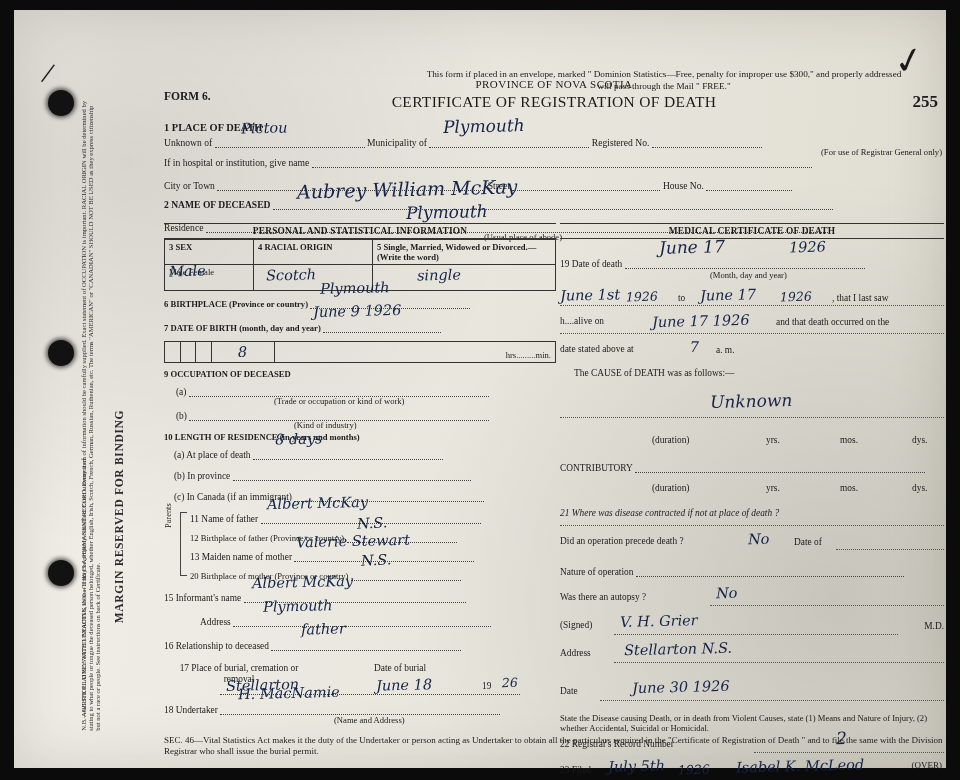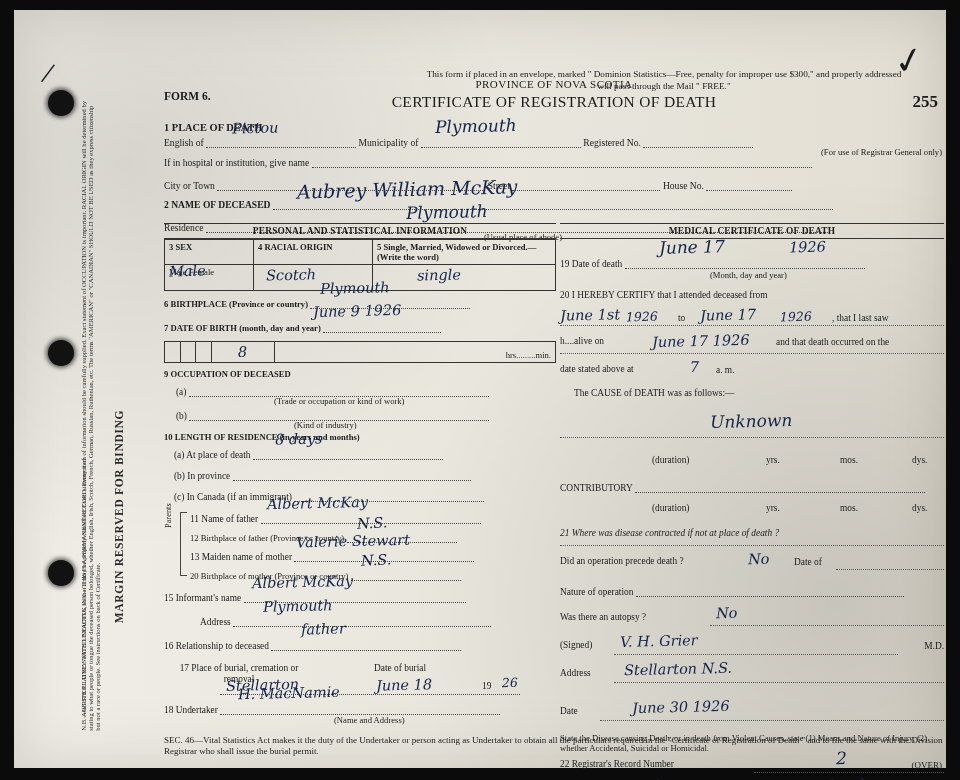--- a/index.html
+++ b/index.html
@@ -88,21 +88,21 @@
       <div class="prov">PROVINCE OF NOVA SCOTIA</div>
       <div class="title">CERTIFICATE OF REGISTRATION OF DEATH</div>
       <div class="num255">255</div>
 
       <div style="position:absolute;left:0;top:80px;width:780px;">
         <div class="fld" style="font-size:10.4px;">
           <span class="b">1 PLACE OF DEATH</span>
         </div>
 
         <div class="fld" style="margin-top:1px;">
-          <span>English of</span>
+          <span>Unknown of</span>
           <span class="ul" style="width:150px;position:relative;">
             <span class="hw hwmd" style="position:absolute;left:26px;top:-14px;">Pictou</span>
           </span>
           <span>Municipality of</span>
           <span class="ul" style="width:160px;position:relative;">
             <span class="hw hwbig" style="position:absolute;left:14px;top:-18px;">Plymouth</span>
           </span>
           <span>Registered No.</span>
           <span class="ul" style="width:110px;"></span>
           <div class="tiny" style="position:absolute;right:2px;top:13px;">(For use of Registrar General only)</div>
@@ -299,23 +299,20 @@
 
           <div class="fld" style="position:relative;height:30px;margin-top:16px;">
             <span class="sm">19 Date of death</span>
             <span class="ul" style="width:240px;position:relative;">
               <span class="hw hwbig" style="position:absolute;left:34px;top:-18px;">June 17</span>
               <span class="hw hwmd" style="position:absolute;left:164px;top:-16px;">1926</span>
             </span>
             <div class="tiny" style="position:absolute;left:150px;top:15px;">(Month, day and year)</div>
           </div>
 
-          <div class="fld" style="position:relative;height:16px;">
-            <span class="sm">20 I HEREBY CERTIFY that I attended deceased from</span>
-          </div>
           <div class="fld" style="position:relative;height:22px;">
             <span class="hw hwmd" style="position:absolute;left:0;top:-2px;">June 1st</span>
             <span class="hw hwsm" style="position:absolute;left:66px;top:0;">1926</span>
             <span class="sm" style="position:absolute;left:118px;top:4px;">to</span>
             <span class="hw hwmd" style="position:absolute;left:140px;top:-2px;">June 17</span>
             <span class="hw hwsm" style="position:absolute;left:220px;top:0;">1926</span>
             <span class="sm" style="position:absolute;left:272px;top:4px;">, that I last saw</span>
             <span style="position:absolute;left:0;top:16px;width:384px;border-bottom:1px dotted #555;"></span>
           </div>
           <div class="fld" style="position:relative;height:24px;">

